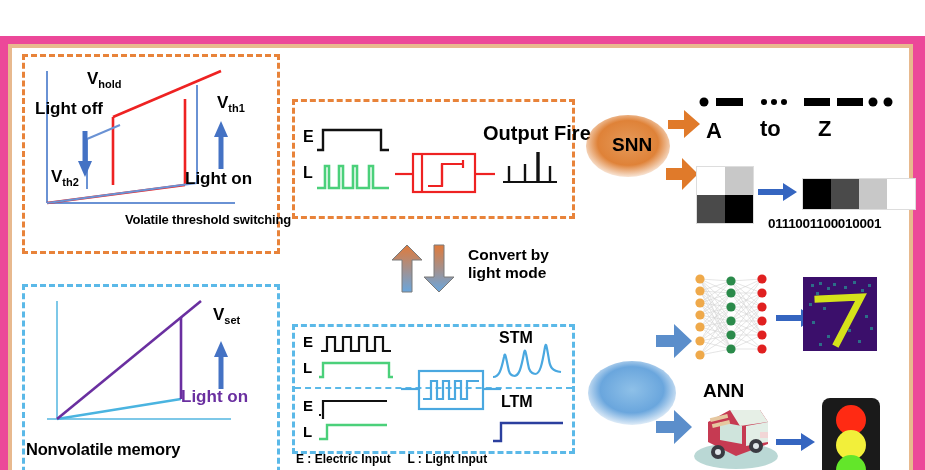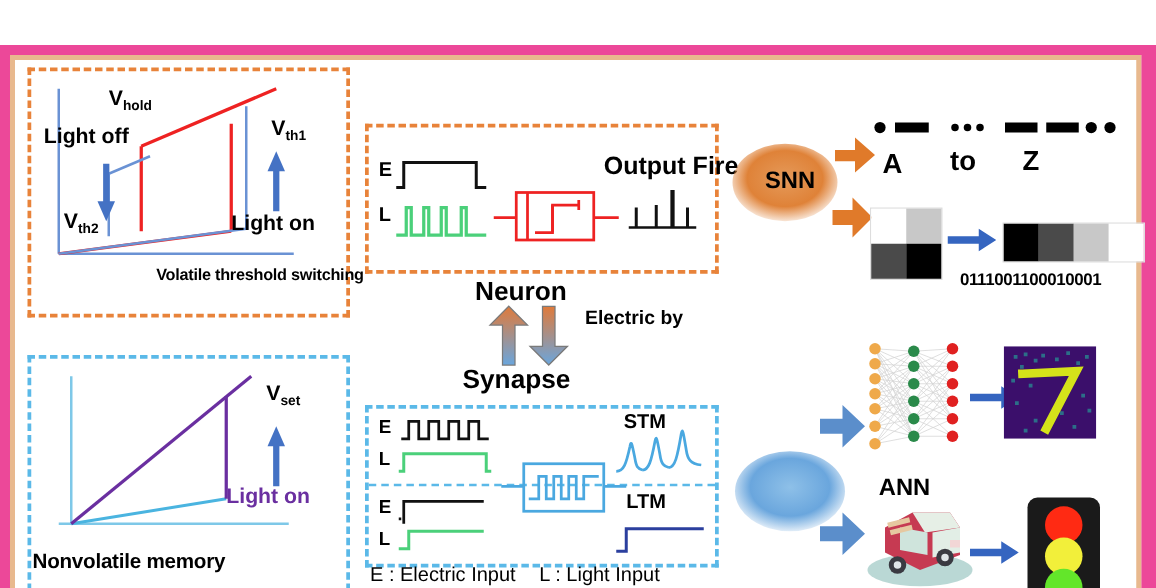--- a/index.html
+++ b/index.html
@@ -40,21 +40,21 @@
   .svg-abs{position:absolute;left:0;top:0;display:block;}
 
   
   .ctr-label{position:absolute;font-weight:bold;color:#000;}
   #lbl-neuron{left:380px;top:186px;font-size:21px;}
   #lbl-synapse{left:370px;top:256px;font-size:21px;}
   #lbl-convert{left:468px;top:210px;font-size:15.5px;line-height:18px;width:110px;}
 
   #legend-line{
     position:absolute;left:296px;top:416px;width:310px;
-    font-size:16px;font-weight:normal;color:#000;white-space:nowrap;
+    font-size:12px;font-weight:bold;color:#000;white-space:nowrap;
   }
   #legend-line .sp{display:inline-block;width:10px;}
 
   
   .blob-text{
     position:absolute;font-weight:bold;color:#000;z-index:3;
     pointer-events:none;
   }
   #snn-text{left:612px;top:98px;font-size:19px;}
   #ann-text{left:703px;top:344px;font-size:19px;}
@@ -170,21 +170,20 @@
       <line x1="208" y1="80" x2="262" y2="80" stroke="#111" stroke-width="2"></line>
       <line x1="214" y1="80" x2="214" y2="64" stroke="#111" stroke-width="2.4"></line>
       <line x1="230" y1="80" x2="230" y2="62" stroke="#111" stroke-width="2.4"></line>
       <line x1="243" y1="80" x2="243" y2="50" stroke="#111" stroke-width="3.4"></line>
       <line x1="255" y1="80" x2="255" y2="64" stroke="#111" stroke-width="2.4"></line>
     </svg>
 
     <div style="position:absolute;left:188px;top:20px;font-size:20px;font-weight:bold;color:#000;white-space:nowrap;">Output Fire</div>
   </div>
 
-  <div class="ctr-label" id="lbl-neuron">Neuron</div>
 
   <svg style="position:absolute;left:386px;top:208px;" width="76" height="50" viewBox="0 0 76 50">
     <defs>
       <linearGradient id="gu" x1="0" y1="1" x2="0" y2="0">
         <stop offset="0" stop-color="#6aa6dd"></stop>
           <stop offset="1" stop-color="#e07a3a"></stop>
       </linearGradient>
       <linearGradient id="gd" x1="0" y1="0" x2="0" y2="1">
         <stop offset="0" stop-color="#e07a3a"></stop>
           <stop offset="1" stop-color="#6aa6dd"></stop>
@@ -192,24 +191,24 @@
     </defs>
     <g>
       <path d="M16,48 L16,16 L6,16 L21,1 L36,16 L26,16 L26,48 Z" fill="url(#gu)" stroke="#7a7a7a" stroke-width="1"></path>
     </g>
     <g>
       <path d="M48,1 L48,33 L38,33 L53,48 L68,33 L58,33 L58,1 Z" fill="url(#gd)" stroke="#7a7a7a" stroke-width="1"></path>
     </g>
   </svg>
 
   <div class="ctr-label" id="lbl-convert">
-    <div>Electric by</div>
-  </div>
-
-  <div class="ctr-label" id="lbl-synapse">Synapse</div>
+    <div>Convert by</div>
+    <div>light mode</div>
+  </div>
+
 
   <div class="panel blue" id="panel-synapse">
 
     <div style="position:absolute;left:0;top:60px;width:277px;border-top:2px dashed #5bb9e8;"></div>
 
     <div style="position:absolute;left:8px;top:6px;font-size:15px;font-weight:bold;color:#000;">E</div>
     <div style="position:absolute;left:8px;top:32px;font-size:15px;font-weight:bold;color:#000;">L</div>
     <div style="position:absolute;left:8px;top:70px;font-size:15px;font-weight:bold;color:#000;">E</div>
     <div style="position:absolute;left:8px;top:96px;font-size:15px;font-weight:bold;color:#000;">L</div>
 

